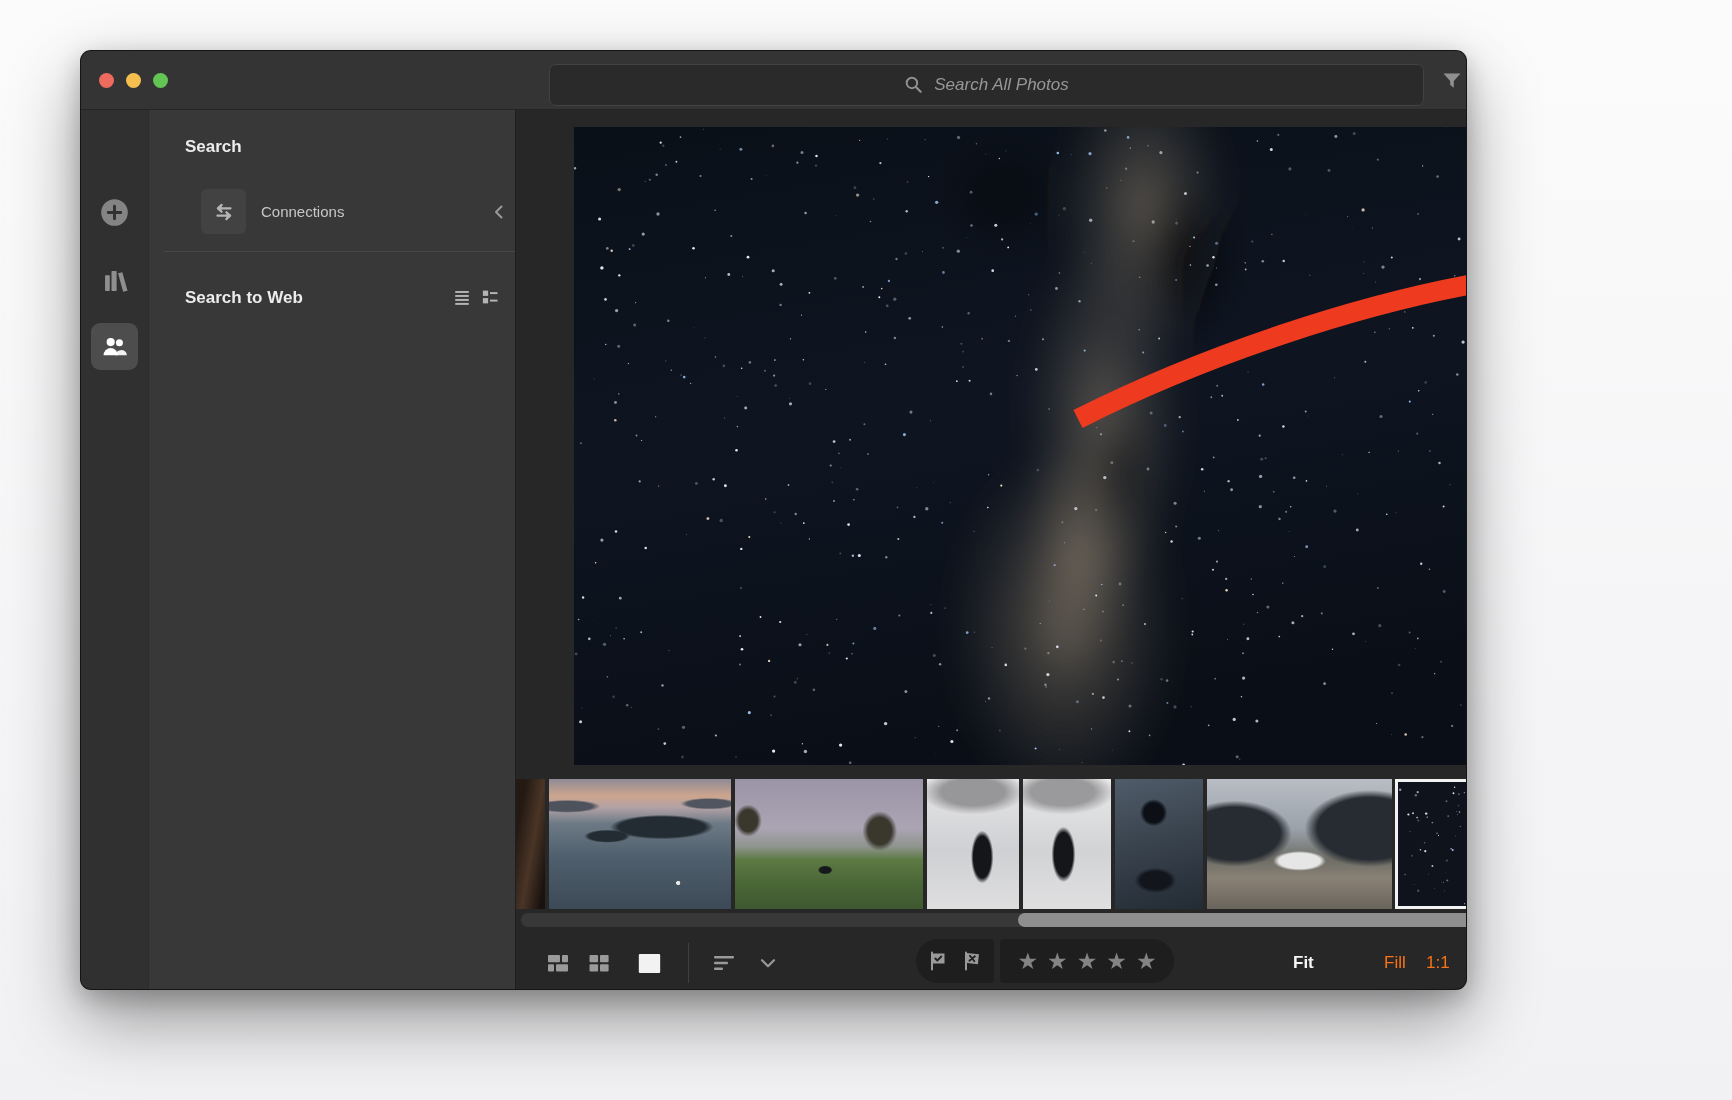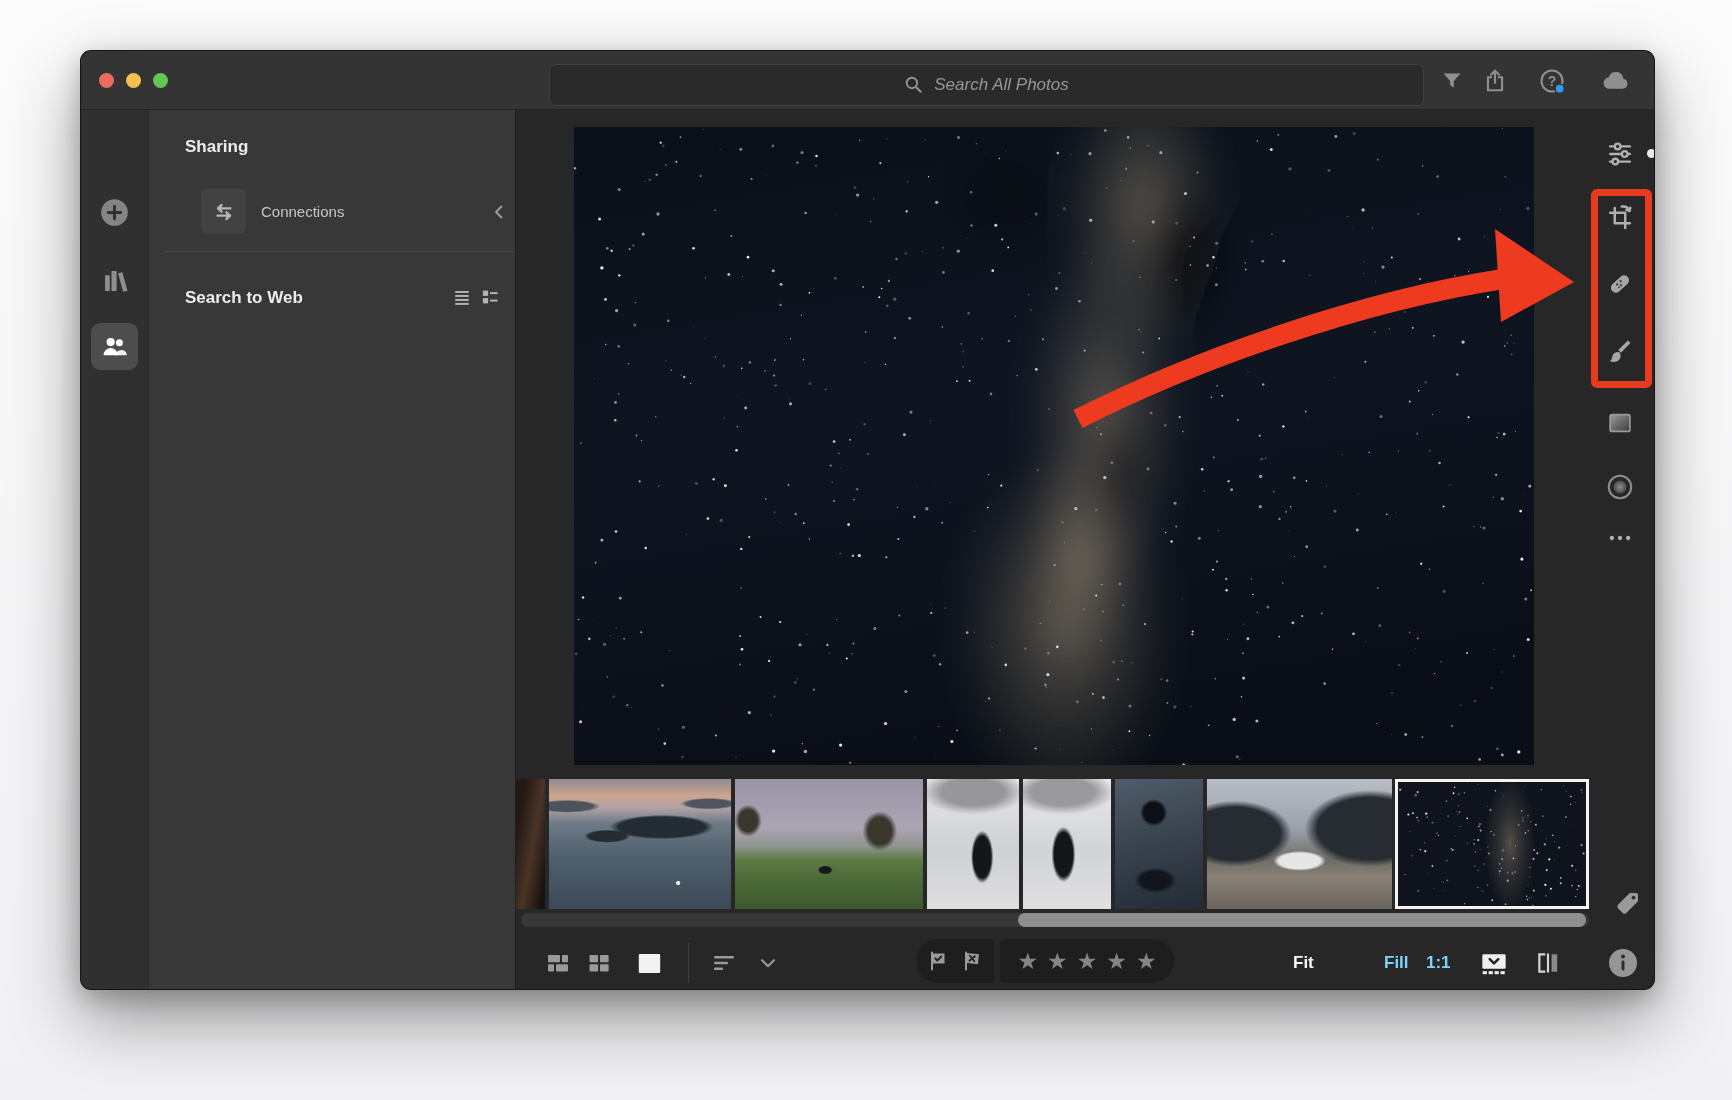--- a/index.html
+++ b/index.html
@@ -1,17 +1,17 @@
 <!DOCTYPE html>
 <html><head>
 <meta charset="utf-8">
 <style>
   html,body{margin:0;padding:0;width:1732px;height:1100px;background:linear-gradient(180deg,#fbfbfc 0%,#f1f1f3 100%);font-family:"Liberation Sans",sans-serif;overflow:hidden;}
   *{box-sizing:border-box;}
-  .window{position:absolute;left:80px;top:50px;width:1575px;height:940px;background:#272727;border-radius:11px;overflow:hidden;box-shadow:0 30px 70px rgba(0,0,0,.38),0 8px 24px rgba(0,0,0,.22);border:1px solid rgba(0,0,0,.45);}
+  .window{position:absolute;left:80px;top:50px;width:1387px;height:940px;background:#272727;border-radius:11px;overflow:hidden;box-shadow:0 30px 70px rgba(0,0,0,.38),0 8px 24px rgba(0,0,0,.22);border:1px solid rgba(0,0,0,.45);}
   
   .titlebar{position:absolute;left:0;top:0;width:1575px;height:59px;background:#343434;border-bottom:1px solid #242424;}
   .tl{position:absolute;top:22px;width:15px;height:15px;border-radius:50%;}
   .tl.close{left:18px;background:#ed6a5e;}
   .tl.min{left:45px;background:#f5bf4f;}
   .tl.zoom{left:72px;background:#62c554;}
   .searchbox{position:absolute;left:468px;top:13px;width:875px;height:42px;background:#2a2a2a;border:1px solid #424242;border-radius:7px;display:flex;align-items:center;justify-content:center;gap:10px;}
   .searchbox .ph{font-style:italic;font-size:17px;color:#979797;}
   .tb-btn{position:absolute;top:12px;width:36px;height:36px;display:flex;align-items:center;justify-content:center;background:none;border:none;padding:0;}
   
@@ -73,21 +73,21 @@
   .strip-scroll .sthumb{position:absolute;left:497px;top:0;width:568px;height:14px;background:#8f8f8f;border-radius:7px;}
   
   .bb-btn{position:absolute;width:34px;height:34px;top:895px;display:flex;align-items:center;justify-content:center;background:none;border:none;padding:0;}
   .bb-divider{position:absolute;left:607px;top:892px;width:1px;height:40px;background:#3f3f3f;}
   .pill{position:absolute;top:888px;height:44px;background:#1e1e1e;display:flex;align-items:center;justify-content:center;}
   .pill.left{left:835px;width:78px;border-radius:22px 4px 4px 22px;gap:8px;}
   .pill.right{left:919px;width:174px;border-radius:4px 22px 22px 4px;gap:9px;}
   .star{font-size:23px;color:#848484;line-height:1;}
   .zoomlbl{position:absolute;top:899px;height:26px;display:flex;align-items:center;font-size:17px;background:none;border:none;padding:0;}
   .zoomlbl.active{color:#f5f5f5;font-weight:bold;}
-  .zoomlbl.idle{color:#7dd3fc;font-weight:bold;}
+  .zoomlbl.idle{color:#f97316;}
 </style>
 </head>
 <body>
 
 <div class="window">
 
   <div class="titlebar">
     <span class="tl close"></span>
     <span class="tl min"></span>
     <span class="tl zoom"></span>
@@ -144,21 +144,21 @@
       <svg width="28" height="28" viewBox="0 0 24 24" fill="#ffffff">
           <circle cx="15.8" cy="8.3" r="3"></circle>
           <path d="M12.3 19a5.1 5.1 0 0 1 9.7-1.3V19z" opacity="0.92"></path>
           <circle cx="8.3" cy="7.8" r="3.5"></circle>
           <path d="M2.2 19a6.1 6.1 0 0 1 12.2 0z"></path>
         </svg>
     </button>
   </div>
 
   <div class="panel">
-    <div class="panel-title" style="top:27px">Sharing</div>
+    <div class="panel-title" style="top:27px">Search</div>
 
     <div class="prow" style="top:79px">
       <span class="icbox">
         <svg width="26" height="26" viewBox="0 0 24 24" fill="none" stroke="#b4b4b4" stroke-width="2.1" stroke-linecap="round" stroke-linejoin="round">
             <path d="M18 8.6H6.6"></path>
             <path d="M9.8 5.4L6.4 8.6l3.4 3.2" fill="#b4b4b4"></path>
             <path d="M6 15.4h11.4"></path>
             <path d="M14.2 12.2l3.4 3.2-3.4 3.2" fill="#b4b4b4"></path>
           </svg>
       </span>

